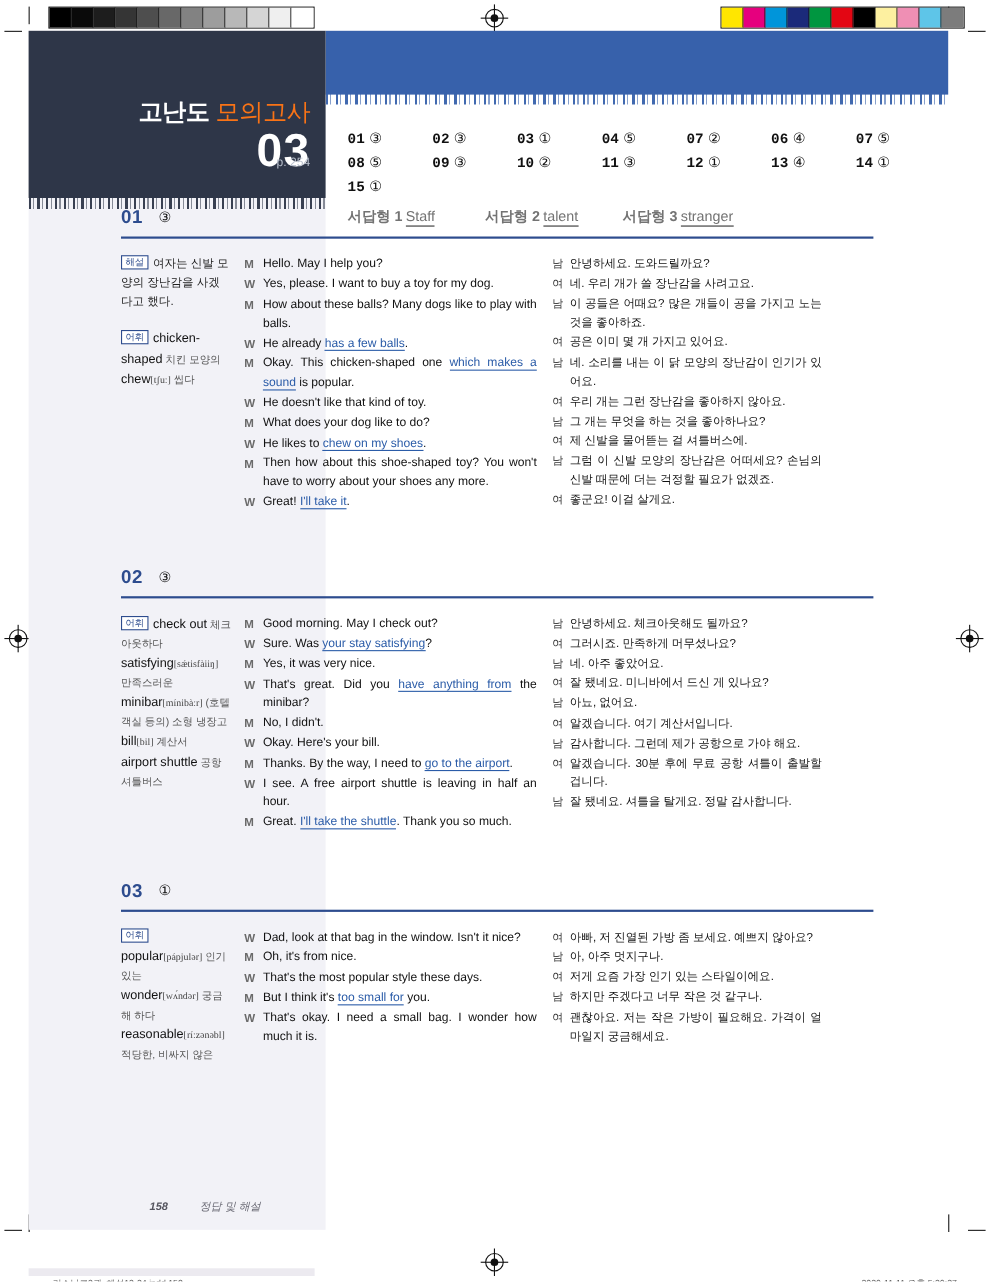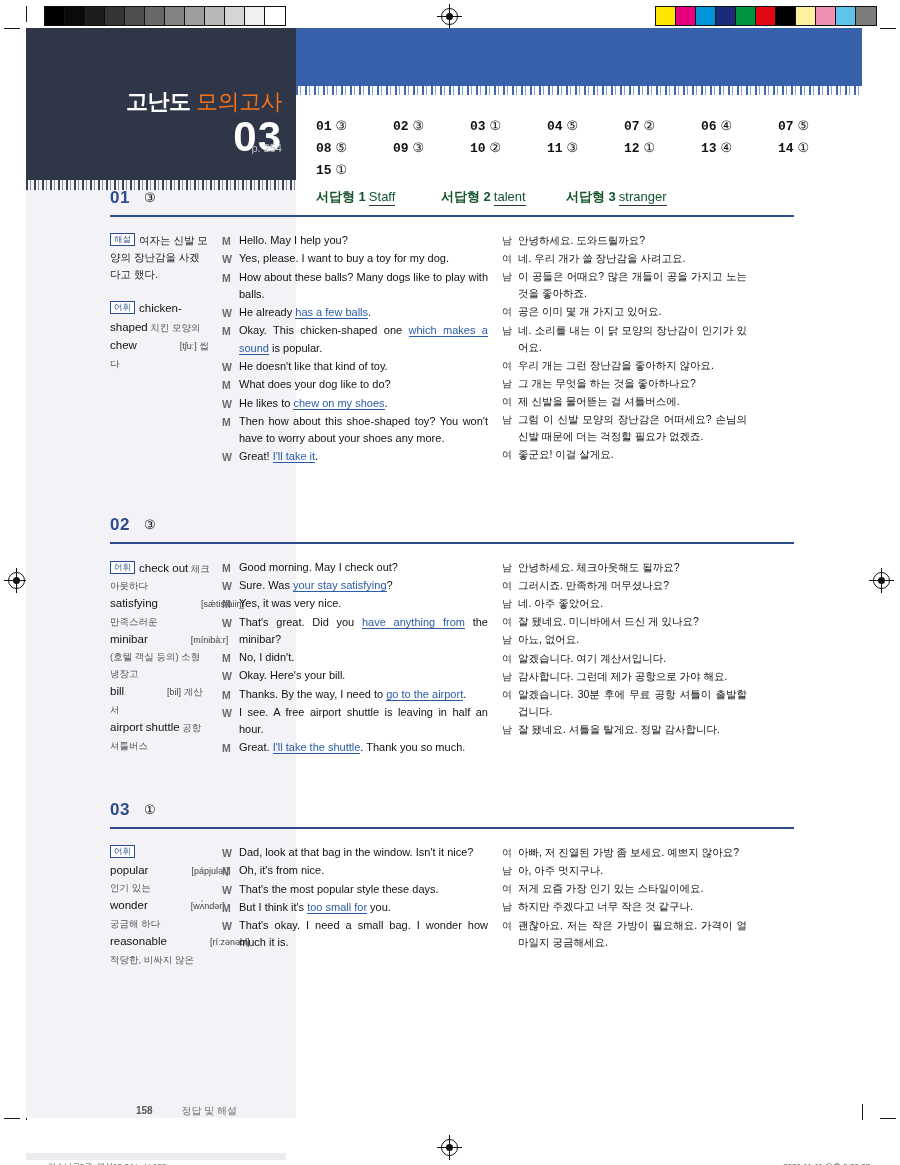--- a/index.html
+++ b/index.html
@@ -129,21 +129,21 @@
     white-space: nowrap;
   }
   .ans-cell .circ { font-weight: normal; margin-left: 4px; font-size: 13px; }
   .short-row {
     display: flex;
     margin-top: 10px;
   }
   .short-item {
     width: 125px;
     font-size: 13px;
-    color: #14532d;
+    color: #737373;
     white-space: nowrap;
   }
   .short-item .lbl { font-weight: bold; }
   .short-item .val {
     font-weight: normal;
     border-bottom: 1px solid #333;
     padding-bottom: 1px;
     margin-left: 3px;
   }
 
@@ -224,21 +224,21 @@
     line-height: 1.35;
     vertical-align: 2px;
     margin-right: 4px;
     background: #fff;
     white-space: nowrap;
   }
   .explain { margin-bottom: 16px; }
   .vocab-list { }
   .vocab-item { display: inline; }
   .vw { font-size: 11.5px; color: #111; }
-  .vp { font-size: 9px; color: #444; font-family: Liberation Sans, sans-serif; padding-left: 43px; }
+  .vp { font-size: 9px; color: #444; font-family: Liberation Serif, serif; }
   .vk { font-size: 9.5px; color: #555; }
 
   
   .dline {
     display: flex;
     margin-bottom: 1px;
     align-items: flex-start;
   }
   .spk {
     width: 17px;
@@ -259,23 +259,24 @@
     width: 16px; flex: 0 0 16px;
     color: #333;
     font-size: 10px;
     padding-top: 1px;
   }
   .ktext { flex: 1; text-align: justify; }
 
   
   .pg-footer {
     position: absolute;
-    left: 110px; bottom: 0;
+    left: 110px; bottom: 14px;
     font-size: 10px;
     color: #6b6b76;
+    font-style: italic;
   }
   .pg-footer .pnum { font-weight: bold; color: #55555f; margin-right: 26px; }
 
   
   .indd-footer {
     position: absolute;
     left: 0; bottom: 4px;
     width: 900px;
     font-size: 8px;
     color: #555;

